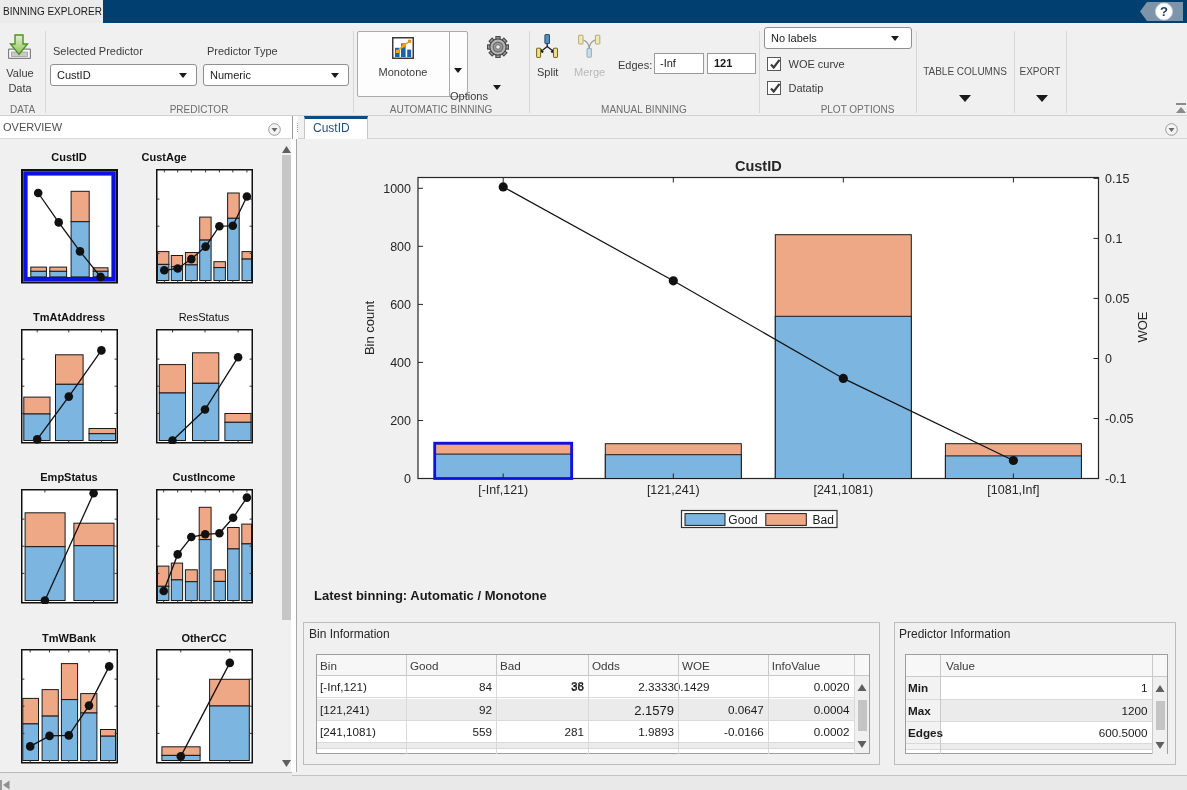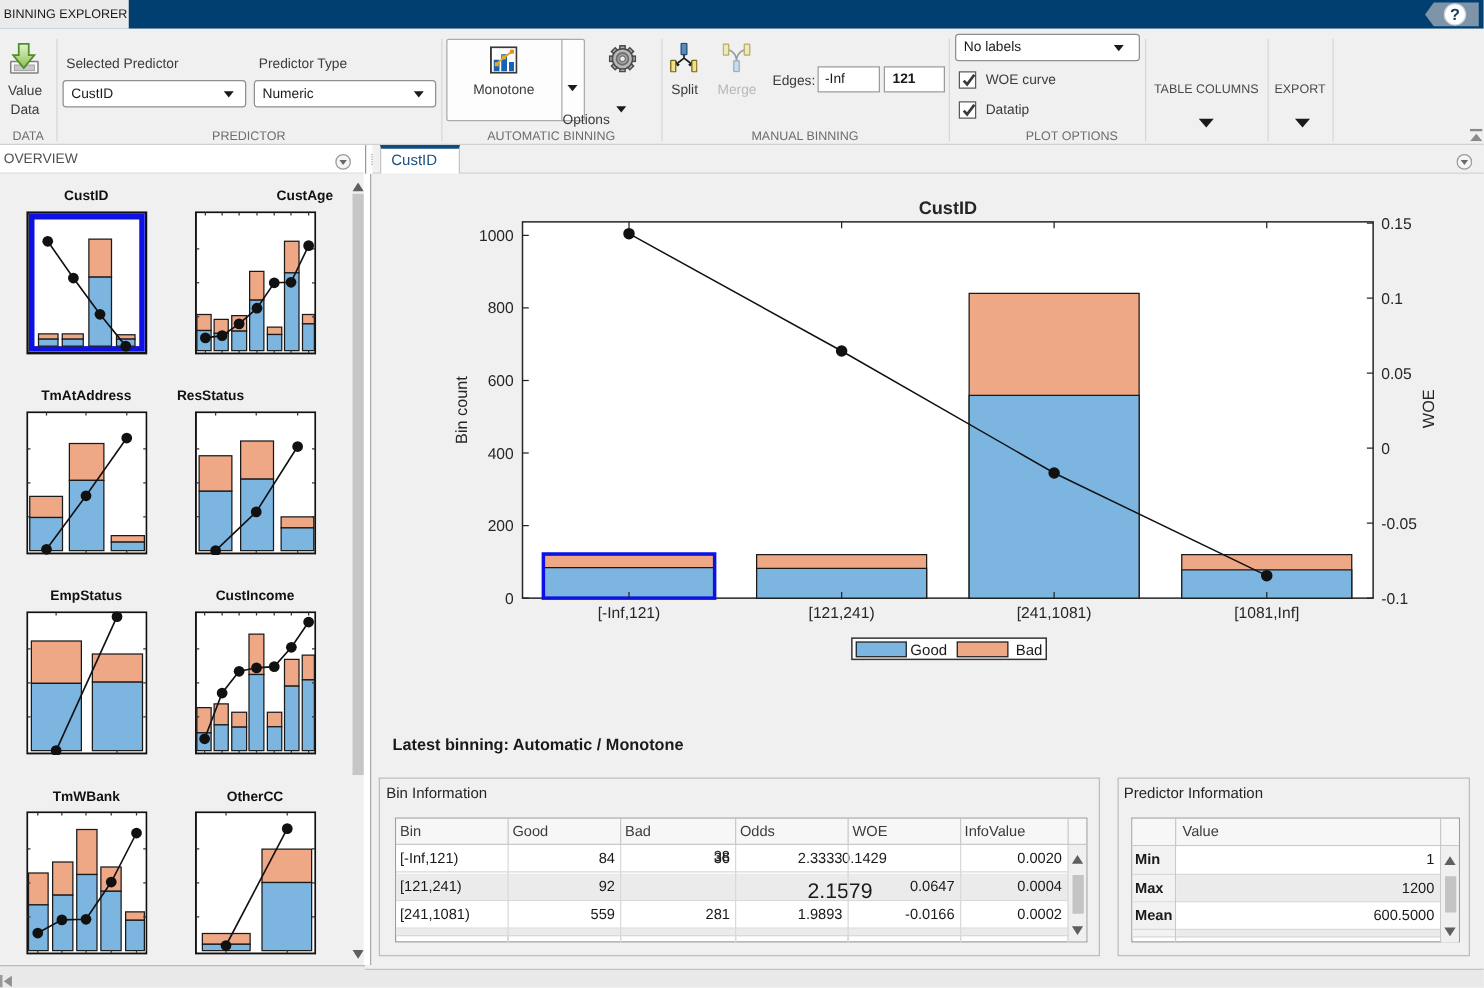--- a/index.html
+++ b/index.html
@@ -172,21 +172,21 @@
 <rect x="50.1" y="22.3" width="18.1" height="30.4" fill="#eea886" stroke="#1a1a1a" stroke-width="1"></rect>
 <rect x="50.1" y="52.7" width="18.1" height="55.2" fill="#7cb5e0" stroke="#1a1a1a" stroke-width="1"></rect>
 <rect x="72.2" y="98.8" width="14.8" height="3.5" fill="#eea886" stroke="#1a1a1a" stroke-width="1"></rect>
 <rect x="72.2" y="102.3" width="14.8" height="5.6" fill="#7cb5e0" stroke="#1a1a1a" stroke-width="1"></rect>
 <polyline points="17.2,24.0 37.7,53.4 59.0,82.4 79.6,107.9" fill="none" stroke="#111" stroke-width="1.3"></polyline>
 <circle cx="17.2" cy="24.0" r="4.3" fill="#111"></circle>
 <circle cx="37.7" cy="53.4" r="4.3" fill="#111"></circle>
 <circle cx="59.0" cy="82.4" r="4.3" fill="#111"></circle>
 <circle cx="79.6" cy="107.9" r="4.3" fill="#111"></circle>
 </svg>
-<div class="abs" style="left:141.5px;top:151.0px;width:125px;text-align:right;font-size:11px;font-weight:bold;color:#111;">CustAge</div>
+<div class="abs" style="left:141.5px;top:151.0px;width:125px;text-align:left;font-size:11px;font-weight:bold;color:#111;">CustAge</div>
 <svg class="abs" style="left:155.5px;top:168.5px;" width="97" height="115.5">
 <rect x="0.75" y="0.75" width="95.5" height="113.0" fill="#ffffff" stroke="#111" stroke-width="1.5"></rect>
 <rect x="1.5" y="82.6" width="11.4" height="12.8" fill="#eea886" stroke="#1a1a1a" stroke-width="1"></rect>
 <rect x="1.5" y="95.4" width="11.4" height="16.1" fill="#7cb5e0" stroke="#1a1a1a" stroke-width="1"></rect>
 <rect x="15.3" y="86.5" width="11.3" height="11.2" fill="#eea886" stroke="#1a1a1a" stroke-width="1"></rect>
 <rect x="15.3" y="97.7" width="11.3" height="13.8" fill="#7cb5e0" stroke="#1a1a1a" stroke-width="1"></rect>
 <rect x="29.4" y="83.5" width="11.9" height="12.4" fill="#eea886" stroke="#1a1a1a" stroke-width="1"></rect>
 <rect x="29.4" y="95.9" width="11.9" height="15.6" fill="#7cb5e0" stroke="#1a1a1a" stroke-width="1"></rect>
 <rect x="43.7" y="48.1" width="11.4" height="23.0" fill="#eea886" stroke="#1a1a1a" stroke-width="1"></rect>
 <rect x="43.7" y="71.1" width="11.4" height="40.4" fill="#7cb5e0" stroke="#1a1a1a" stroke-width="1"></rect>
@@ -248,21 +248,21 @@
         <line x1="1" y1="57.2" x2="3.4" y2="57.2"></line>
         <line x1="93.6" y1="57.2" x2="96" y2="57.2"></line>
         <line x1="1" y1="84.4" x2="3.4" y2="84.4"></line>
         <line x1="93.6" y1="84.4" x2="96" y2="84.4"></line>
       </g>
 <polyline points="16.2,110.4 47.8,67.6 80.4,21.4" fill="none" stroke="#111" stroke-width="1.3"></polyline>
 <circle cx="16.2" cy="110.4" r="4.3" fill="#111"></circle>
 <circle cx="47.8" cy="67.6" r="4.3" fill="#111"></circle>
 <circle cx="80.4" cy="21.4" r="4.3" fill="#111"></circle>
 </svg>
-<div class="abs" style="left:141.5px;top:311.0px;width:125px;font-size:11px;font-weight:bold;color:#111;">ResStatus</div>
+<div class="abs" style="left:141.5px;top:311.0px;width:125px;text-align:center;font-size:11px;font-weight:normal;color:#111;">ResStatus</div>
 <svg class="abs" style="left:155.5px;top:328.5px;" width="97" height="115.5">
 <rect x="0.75" y="0.75" width="95.5" height="113.0" fill="#ffffff" stroke="#111" stroke-width="1.5"></rect>
 <rect x="3.3" y="35.6" width="26.2" height="28.4" fill="#eea886" stroke="#1a1a1a" stroke-width="1"></rect>
 <rect x="3.3" y="64.0" width="26.2" height="47.5" fill="#7cb5e0" stroke="#1a1a1a" stroke-width="1"></rect>
 <rect x="36.5" y="23.8" width="26.3" height="30.5" fill="#eea886" stroke="#1a1a1a" stroke-width="1"></rect>
 <rect x="36.5" y="54.3" width="26.3" height="57.2" fill="#7cb5e0" stroke="#1a1a1a" stroke-width="1"></rect>
 <rect x="68.9" y="84.5" width="26.1" height="8.8" fill="#eea886" stroke="#1a1a1a" stroke-width="1"></rect>
 <rect x="68.9" y="93.3" width="26.1" height="18.2" fill="#7cb5e0" stroke="#1a1a1a" stroke-width="1"></rect>
 <g stroke="#333" stroke-width="1">
         <line x1="16.5" y1="1" x2="16.5" y2="3.4"></line>
@@ -535,21 +535,21 @@
 <div class="abs" style="left:320px;top:680.4px;font-size:11.7px;color:#1a1a1a;">[-Inf,121)</div>
 <div class="abs" style="left:402px;top:680.4px;width:90px;text-align:right;font-size:11.7px;color:#1a1a1a;">84</div>
 <div class="abs" style="left:494px;top:680.4px;width:90px;text-align:right;font-size:11.7px;color:#1a1a1a;">36</div>
 <div class="abs" style="left:584px;top:680.4px;width:90px;text-align:right;font-size:11.7px;color:#1a1a1a;padding-left:13px;">2.3333</div>
 <div class="abs" style="left:673.7px;top:680.4px;width:90px;text-align:left;font-size:11.7px;color:#1a1a1a;">0.1429</div>
 <div class="abs" style="left:759.6px;top:680.4px;width:90px;text-align:right;font-size:11.7px;color:#1a1a1a;">0.0020</div>
 <div class="abs" style="left:316.5px;top:698.5px;width:537px;height:22.1px;background:#ebebeb;border-bottom:1px solid #d9d9d9;"></div>
 <div class="abs" style="left:320px;top:702.5px;font-size:11.7px;color:#1a1a1a;">[121,241)</div>
 <div class="abs" style="left:402px;top:702.5px;width:90px;text-align:right;font-size:11.7px;color:#1a1a1a;">92</div>
 <div class="abs" style="left:494px;top:679px;width:90px;text-align:right;font-size:11.7px;color:#1a1a1a;">38</div>
-<div class="abs" style="left:584px;top:702.5px;width:90px;text-align:right;font-size:17px;color:#1a1a1a;margin-left:24px;">2.1579</div>
+<div class="abs" style="left:584px;top:702.5px;width:90px;text-align:right;font-size:13px;color:#1a1a1a;">2.1579</div>
 <div class="abs" style="left:673.7px;top:702.5px;width:90px;text-align:right;font-size:11.7px;color:#1a1a1a;">0.0647</div>
 <div class="abs" style="left:759.6px;top:702.5px;width:90px;text-align:right;font-size:11.7px;color:#1a1a1a;">0.0004</div>
 <div class="abs" style="left:316.5px;top:720.6px;width:537px;height:22.1px;background:#ffffff;border-bottom:1px solid #d9d9d9;"></div>
 <div class="abs" style="left:320px;top:724.6px;font-size:11.7px;color:#1a1a1a;">[241,1081)</div>
 <div class="abs" style="left:402px;top:724.6px;width:90px;text-align:right;font-size:11.7px;color:#1a1a1a;">559</div>
 <div class="abs" style="left:494px;top:724.6px;width:90px;text-align:right;font-size:11.7px;color:#1a1a1a;">281</div>
 <div class="abs" style="left:584px;top:724.6px;width:90px;text-align:right;font-size:11.7px;color:#1a1a1a;">1.9893</div>
 <div class="abs" style="left:673.7px;top:724.6px;width:90px;text-align:right;font-size:11.7px;color:#1a1a1a;">-0.0166</div>
 <div class="abs" style="left:759.6px;top:724.6px;width:90px;text-align:right;font-size:11.7px;color:#1a1a1a;">0.0002</div>
 <div class="abs" style="left:316.5px;top:742.7px;width:537px;height:6.2px;background:#ebebeb;border-bottom:1px solid #d9d9d9;"></div>
@@ -577,21 +577,21 @@
 <div class="abs" style="left:905.5px;top:677.2px;width:34px;height:22.4px;background:#f2f2f2;border-bottom:1px solid #d9d9d9;"></div>
 <div class="abs" style="left:940.5px;top:677.2px;width:211px;height:22.4px;background:#ffffff;border-bottom:1px solid #d9d9d9;"></div>
 <div class="abs" style="left:908px;top:681.2px;font-size:11.7px;font-weight:bold;color:#1a1a1a;">Min</div>
 <div class="abs" style="left:1027.5px;top:681.2px;width:120px;text-align:right;font-size:11.7px;color:#1a1a1a;">1</div>
 <div class="abs" style="left:905.5px;top:699.6px;width:34px;height:22.4px;background:#f2f2f2;border-bottom:1px solid #d9d9d9;"></div>
 <div class="abs" style="left:940.5px;top:699.6px;width:211px;height:22.4px;background:#ebebeb;border-bottom:1px solid #d9d9d9;"></div>
 <div class="abs" style="left:908px;top:703.6px;font-size:11.7px;font-weight:bold;color:#1a1a1a;">Max</div>
 <div class="abs" style="left:1027.5px;top:703.6px;width:120px;text-align:right;font-size:11.7px;color:#1a1a1a;">1200</div>
 <div class="abs" style="left:905.5px;top:722.0px;width:34px;height:22.4px;background:#f2f2f2;border-bottom:1px solid #d9d9d9;"></div>
 <div class="abs" style="left:940.5px;top:722.0px;width:211px;height:22.4px;background:#ffffff;border-bottom:1px solid #d9d9d9;"></div>
-<div class="abs" style="left:908px;top:726.0px;font-size:11.7px;font-weight:bold;color:#1a1a1a;">Mean</div>
+<div class="abs" style="left:908px;top:726.0px;font-size:11.7px;font-weight:bold;color:#1a1a1a;">Edges</div>
 <div class="abs" style="left:1027.5px;top:726.0px;width:120px;text-align:right;font-size:11.7px;color:#1a1a1a;">600.5000</div>
 <div class="abs" style="left:905.5px;top:744.4px;width:34px;height:6px;background:#f2f2f2;border-bottom:1px solid #d9d9d9;"></div>
 <div class="abs" style="left:940.5px;top:744.4px;width:211px;height:6px;background:#ebebeb;border-bottom:1px solid #d9d9d9;"></div>
 <div class="abs" style="left:1152.5px;top:677.2px;width:14px;height:76.8px;background:#f0f0f0;"></div>
 <svg class="abs" style="left:1155px;top:684px;" width="10" height="9">
       <polygon points="5,1 9.5,8 0.5,8" fill="#5f5f5f"></polygon>
     </svg>
 <div class="abs" style="left:1155.5px;top:701px;width:9px;height:29px;background:#c4c4c4;"></div>
 <svg class="abs" style="left:1155px;top:741px;" width="10" height="9">
       <polygon points="5,8 9.5,1 0.5,1" fill="#5f5f5f"></polygon>

